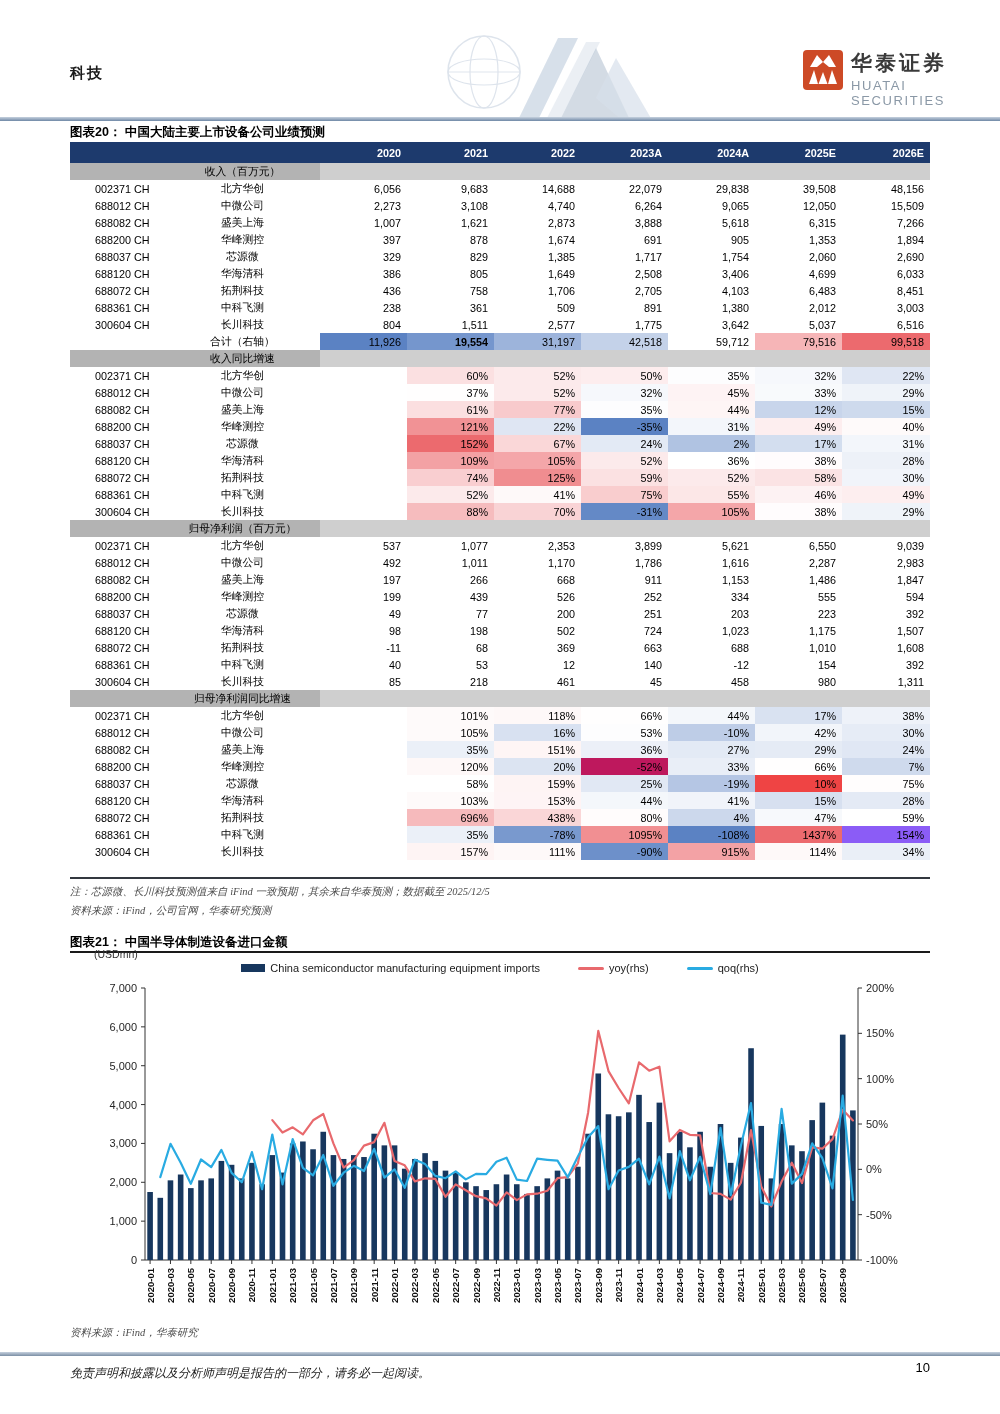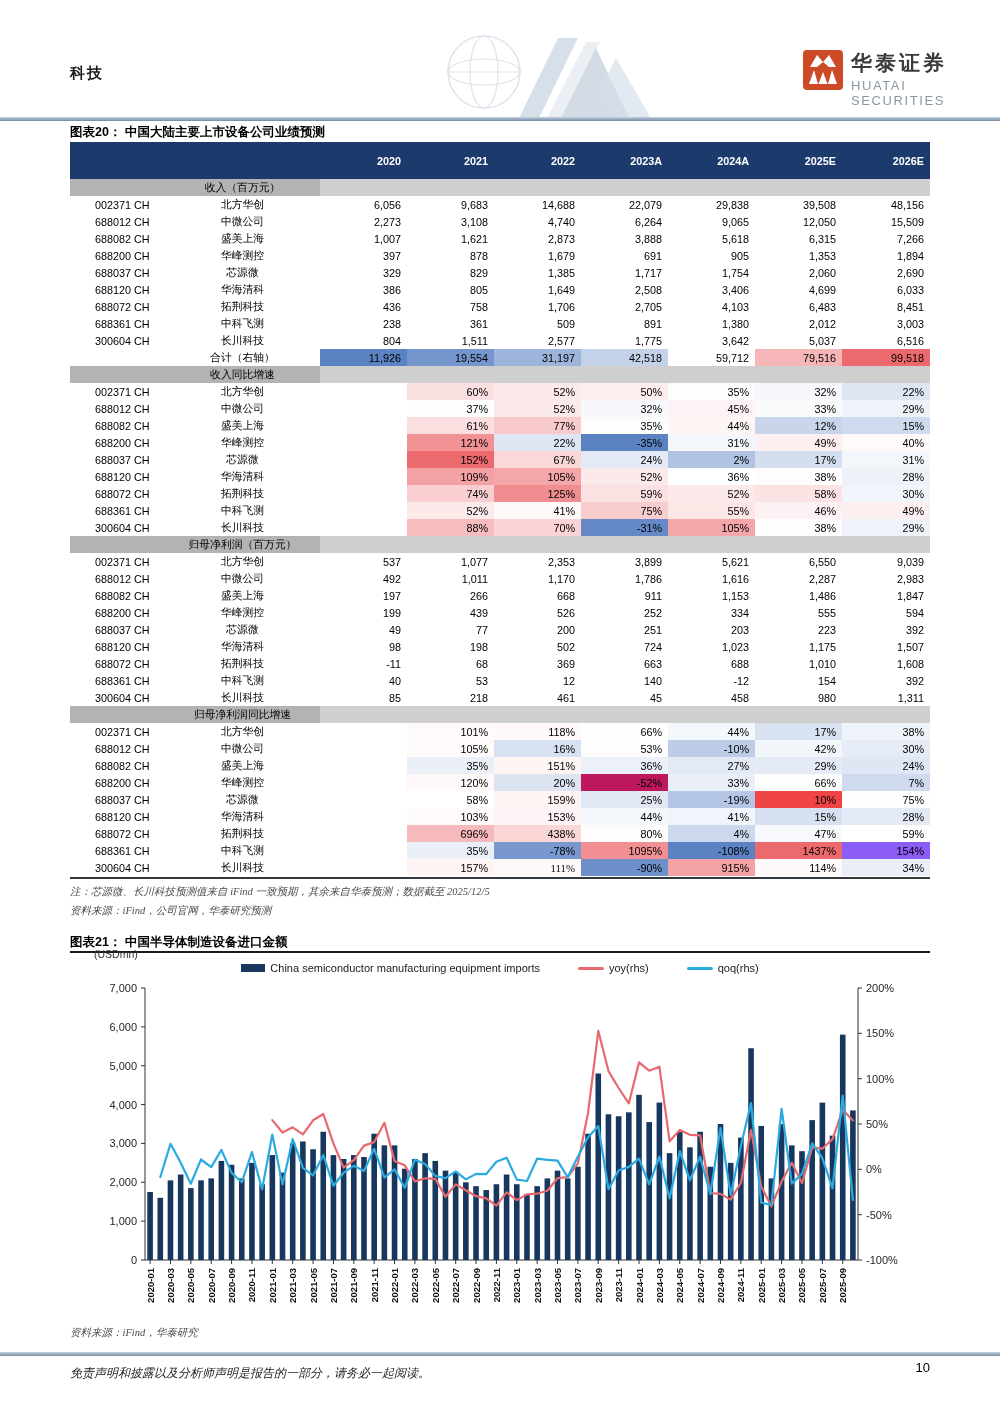--- a/index.html
+++ b/index.html
@@ -18,21 +18,21 @@
   .logo-text .en{font-size:13px;color:#8a98a6;letter-spacing:1.6px;margin-top:2px;}
 
   .fig-title{position:absolute;left:70px;font-size:12.5px;font-weight:700;color:#000;}
   #fig20-title{top:124px;}
   #fig21-title{top:934px;}
   .fig21-underline{position:absolute;left:70px;top:951px;width:860px;height:2px;background:#1a1a1a;}
 
   table.perf{position:absolute;left:70px;top:142px;width:860px;border-collapse:collapse;
              table-layout:fixed;font-size:10.8px;}
   table.perf td{height:17px;padding:0 6px 0 0;white-space:nowrap;overflow:hidden;}
-  table.perf .head-row td{background:#1d3a6d;color:#fff;font-weight:700;height:37px;}
+  table.perf .head-row td{background:#1d3a6d;color:#fff;font-weight:700;height:21px;}
   table.perf td.code{text-align:left;padding-left:25px;}
   table.perf td.name{text-align:center;padding-right:0;}
   table.perf td.num{text-align:right;}
   table.perf .band-dark{background:#b3b3b3;}
   table.perf .band-light{background:#cfcfcf;}
   .table-bottom-rule{position:absolute;left:70px;top:877px;width:860px;height:2px;background:#33383f;}
 
   .note-text{position:absolute;left:70px;width:860px;font-family:"Liberation Serif",serif;
              font-style:italic;font-size:10.5px;color:#4c4c4c;}
   #fig20-note{top:885px;}
@@ -160,21 +160,21 @@
           <td class="num">3,888</td>
           <td class="num">5,618</td>
           <td class="num">6,315</td>
           <td class="num">7,266</td>
         </tr>
         <tr class="data-row">
           <td class="code">688200 CH</td>
           <td class="name">华峰测控</td>
           <td class="num">397</td>
           <td class="num">878</td>
-          <td class="num">1,679</td>
+          <td class="num">1,674</td>
           <td class="num">691</td>
           <td class="num">905</td>
           <td class="num">1,353</td>
           <td class="num">1,894</td>
         </tr>
         <tr class="data-row">
           <td class="code">688037 CH</td>
           <td class="name">芯源微</td>
           <td class="num">329</td>
           <td class="num">829</td>
@@ -225,21 +225,21 @@
           <td class="num">2,577</td>
           <td class="num">1,775</td>
           <td class="num">3,642</td>
           <td class="num">5,037</td>
           <td class="num">6,516</td>
         </tr>
         <tr class="total-row">
           <td class="code"></td>
           <td class="name">合计（右轴）</td>
           <td class="num" style="background: rgb(91, 130, 195);">11,926</td>
-          <td class="num" style="background: rgb(117, 150, 205);">19,554</td>
+          <td class="num" style="background: rgb(117, 150, 205); font-weight: bold;">19,554</td>
           <td class="num" style="background: rgb(157, 180, 219);">31,197</td>
           <td class="num" style="background: rgb(196, 210, 233);">42,518</td>
           <td class="num" style="background: rgb(255, 255, 255);">59,712</td>
           <td class="num" style="background: rgb(246, 181, 183);">79,516</td>
           <td class="num" style="background: rgb(236, 106, 110);">99,518</td>
         </tr>
         <tr class="band-row">
           <td class="code band-dark"></td>
           <td class="name band-dark">收入同比增速</td>
           <td class="num band-light"></td>
@@ -556,21 +556,21 @@
           <td class="num" style="background: rgb(241, 143, 146);">1095%</td>
           <td class="num" style="background: rgb(91, 130, 195);">-108%</td>
           <td class="num" style="background: rgb(236, 106, 110);">1437%</td>
           <td class="num" style="background: #8b5cf6;">154%</td>
         </tr>
         <tr class="data-row">
           <td class="code">300604 CH</td>
           <td class="name">长川科技</td>
           <td class="num"></td>
           <td class="num" style="background: rgb(254, 244, 244);">157%</td>
-          <td class="num" style="background: rgb(254, 249, 249); font-family: Liberation Serif, serif;">111%</td>
+          <td class="num" style="background: rgb(254, 249, 249);">111%</td>
           <td class="num" style="background: rgb(109, 144, 202);">-90%</td>
           <td class="num" style="background: rgb(243, 162, 165);">915%</td>
           <td class="num" style="background: rgb(254, 249, 249);">114%</td>
           <td class="num" style="background: rgb(234, 239, 247);">34%</td>
         </tr>
       </tbody>
   </table>
   <div class="table-bottom-rule"></div>
 
   <div class="note-text" id="fig20-note">注：芯源微、长川科技预测值来自 iFind 一致预期，其余来自华泰预测；数据截至 2025/12/5</div>

